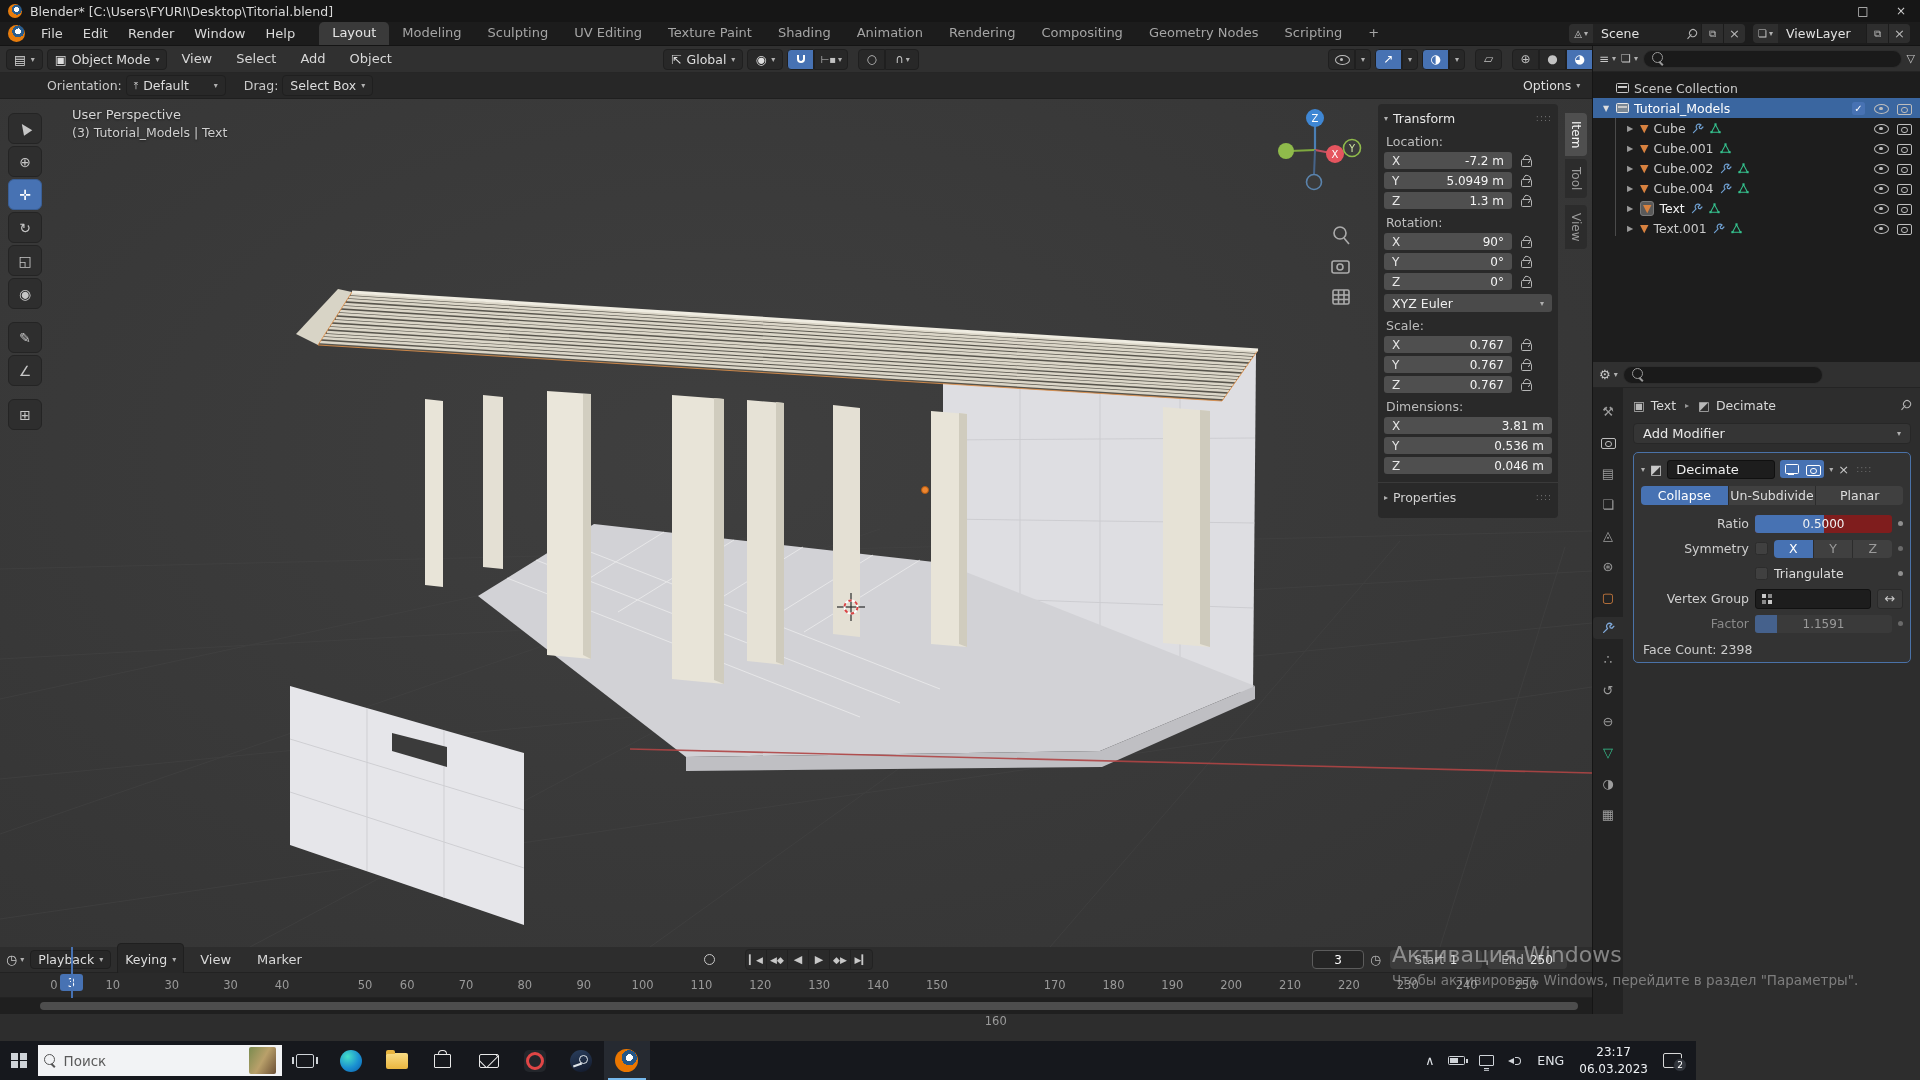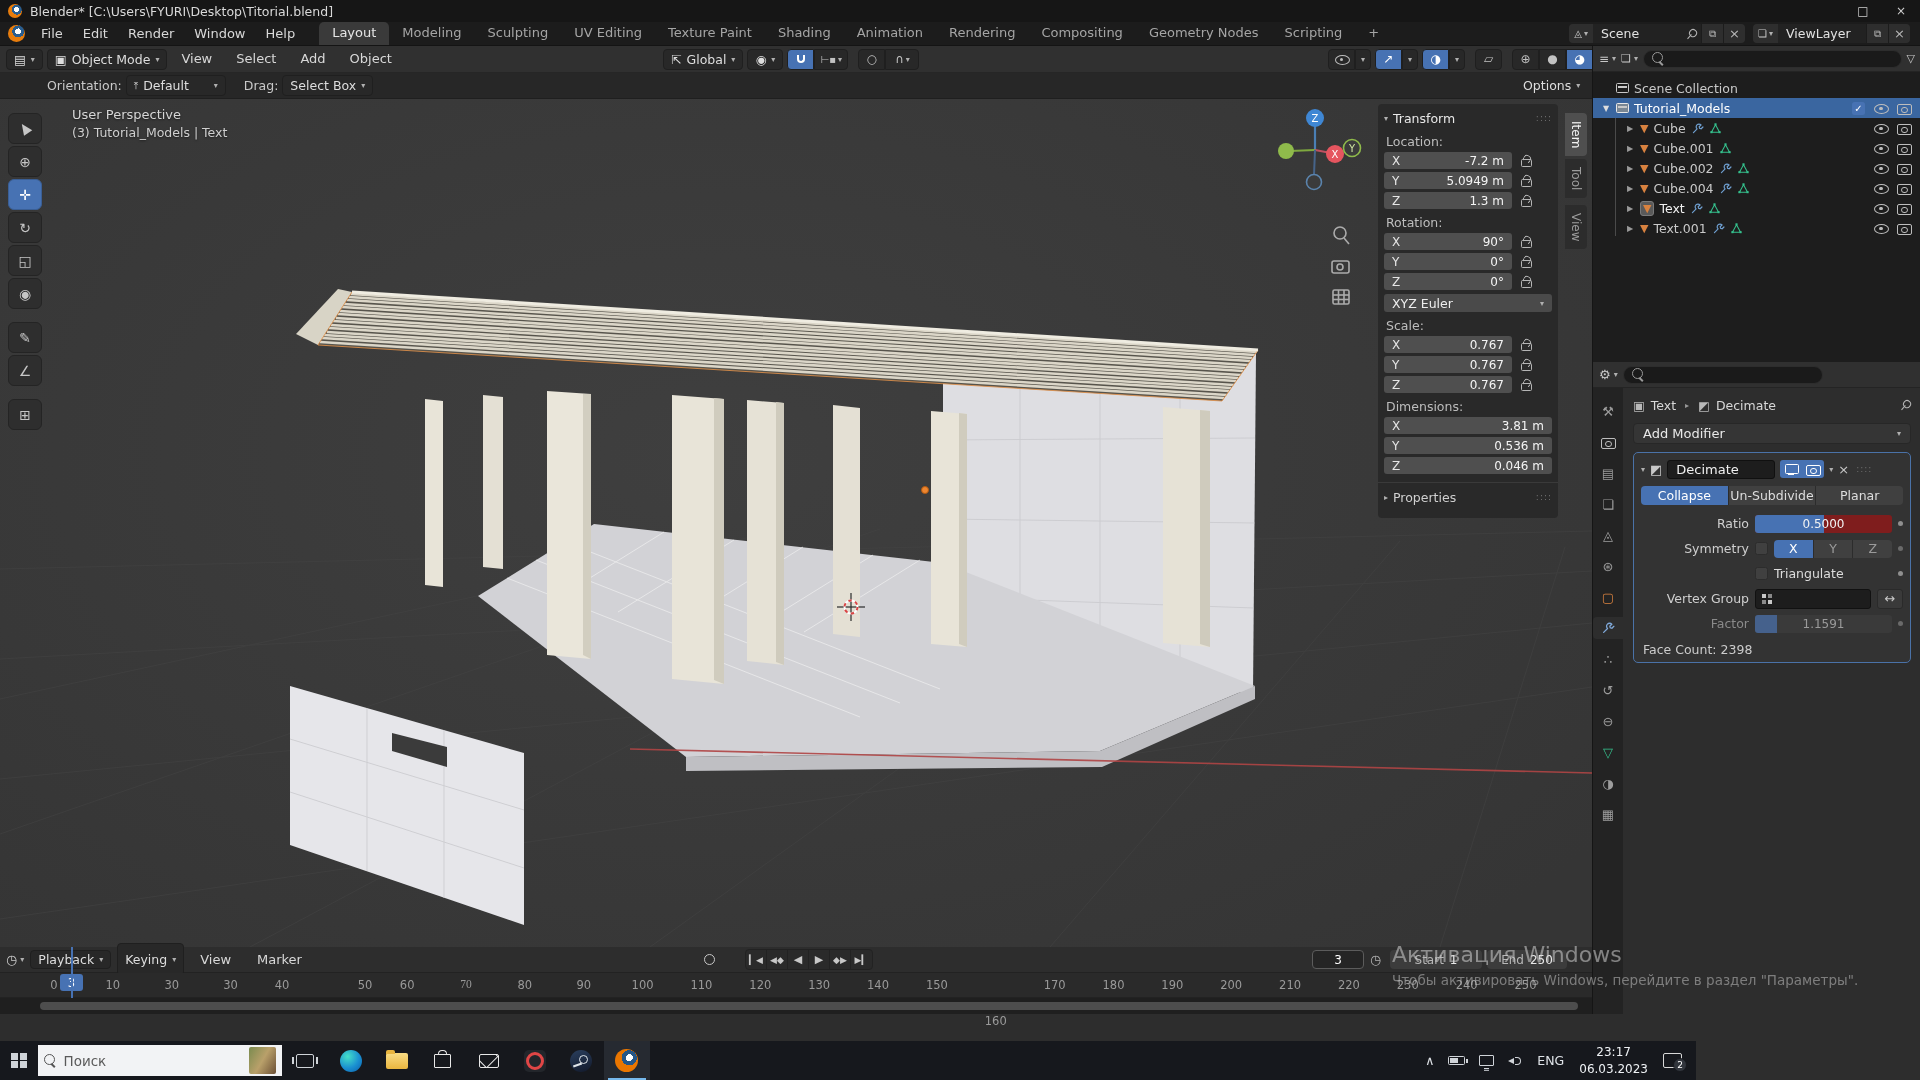--- a/index.html
+++ b/index.html
@@ -913,21 +913,21 @@
     </div>
     <div class="tl-ruler">
       <div class="playhead-box">3</div>
     <span class="tick" style="left: 54px;">0</span>
         <span class="tick" style="left: 112.86px;">10</span>
         <span class="tick" style="left: 171.72px;">30</span>
         <span class="tick" style="left: 230.58px;">30</span>
         <span class="tick" style="left: 282px;">40</span>
         <span class="tick" style="left: 365px;">50</span>
         <span class="tick" style="left: 407.16px;">60</span>
-        <span class="tick" style="left: 466.02px; font-family: Liberation Serif, serif;">70</span>
+        <span class="tick" style="left: 466.02px;">70</span>
         <span class="tick" style="left: 524.88px;">80</span>
         <span class="tick" style="left: 583.74px;">90</span>
         <span class="tick" style="left: 642.6px;">100</span>
         <span class="tick" style="left: 701.46px;">110</span>
         <span class="tick" style="left: 760.32px;">120</span>
         <span class="tick" style="left: 819.18px;">130</span>
         <span class="tick" style="left: 878.04px;">140</span>
         <span class="tick" style="left: 936.9px;">150</span>
         <span class="tick" style="left: 995.76px; margin-top: 36px;">160</span>
         <span class="tick" style="left: 1054.62px; text-align: center;">170</span>

